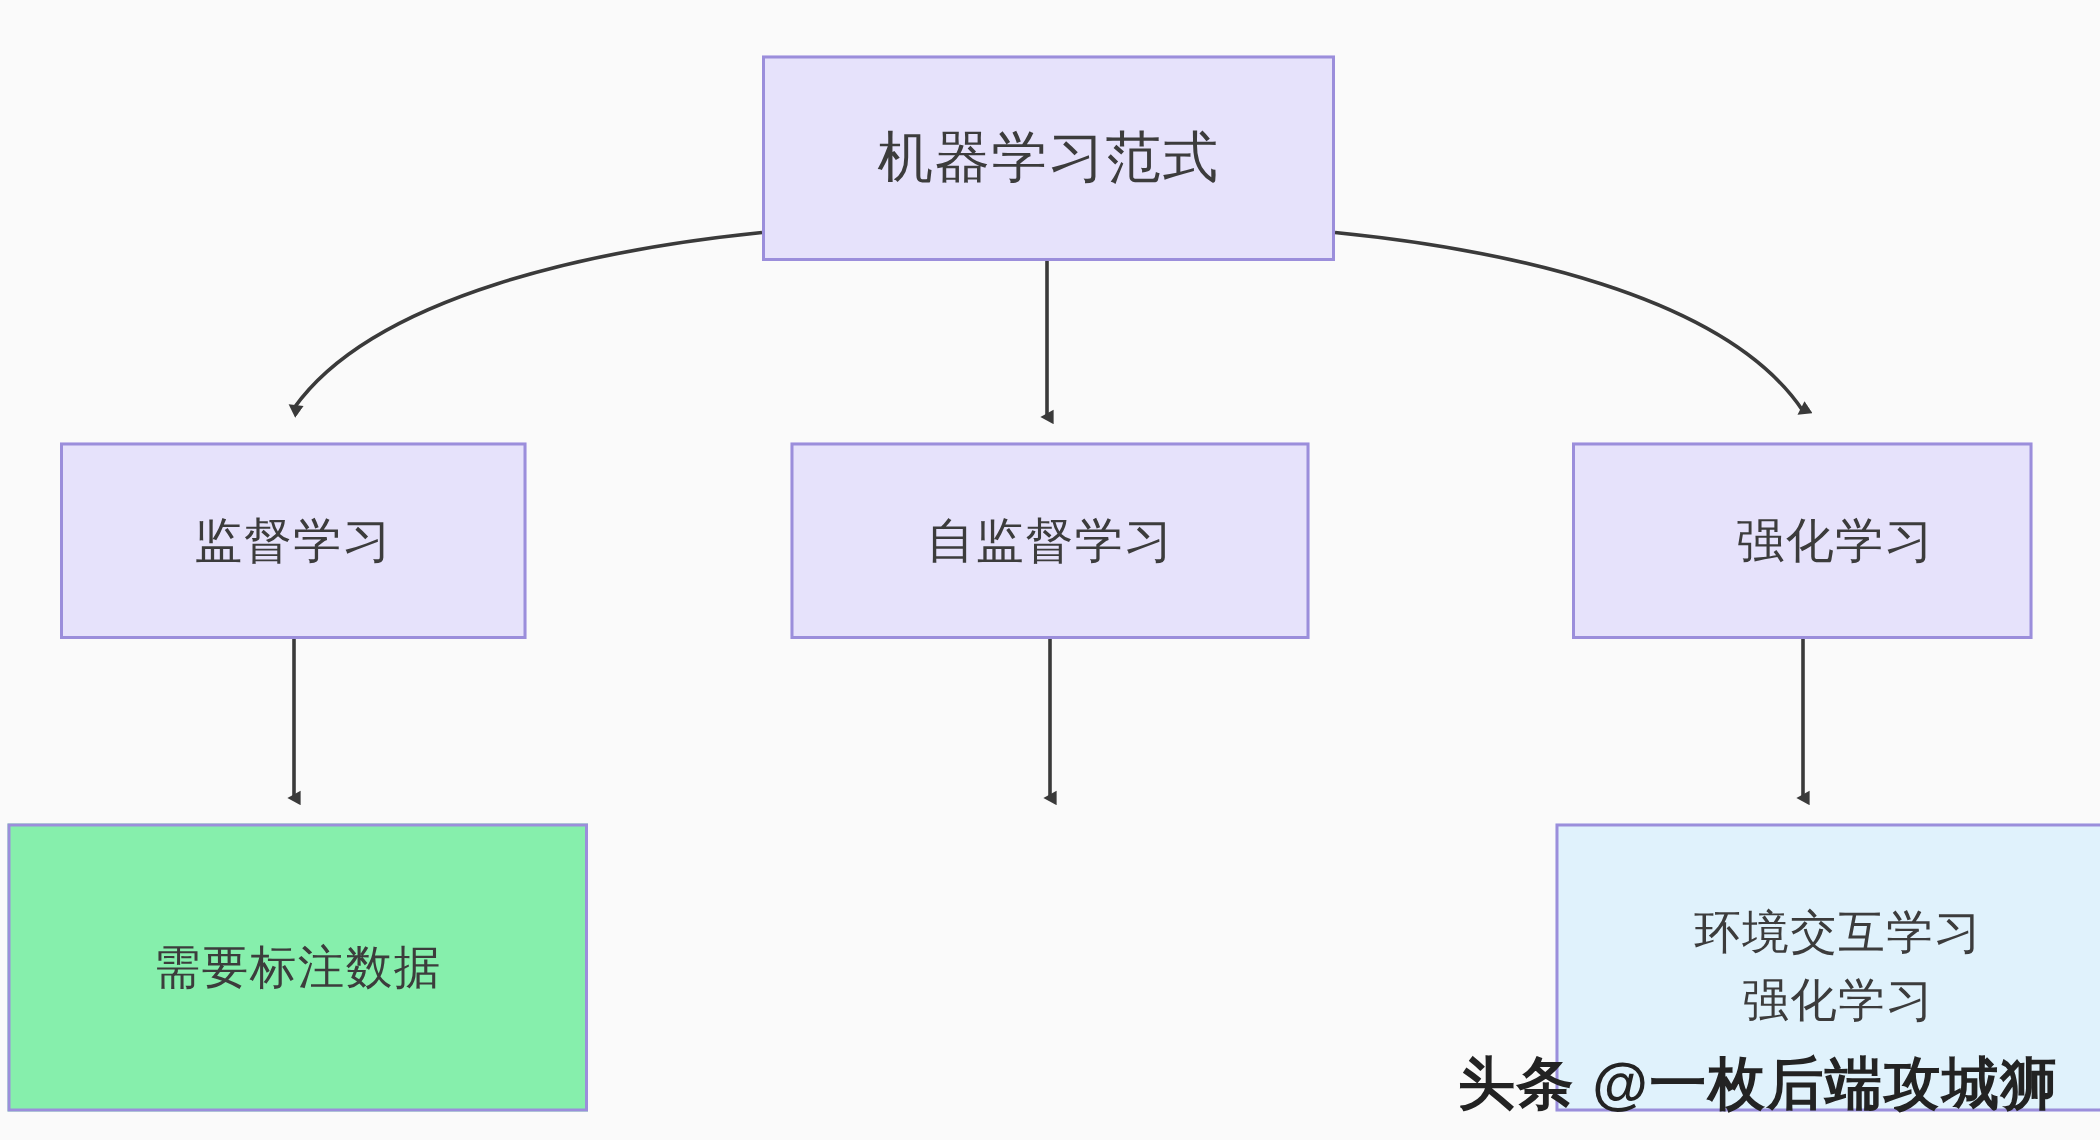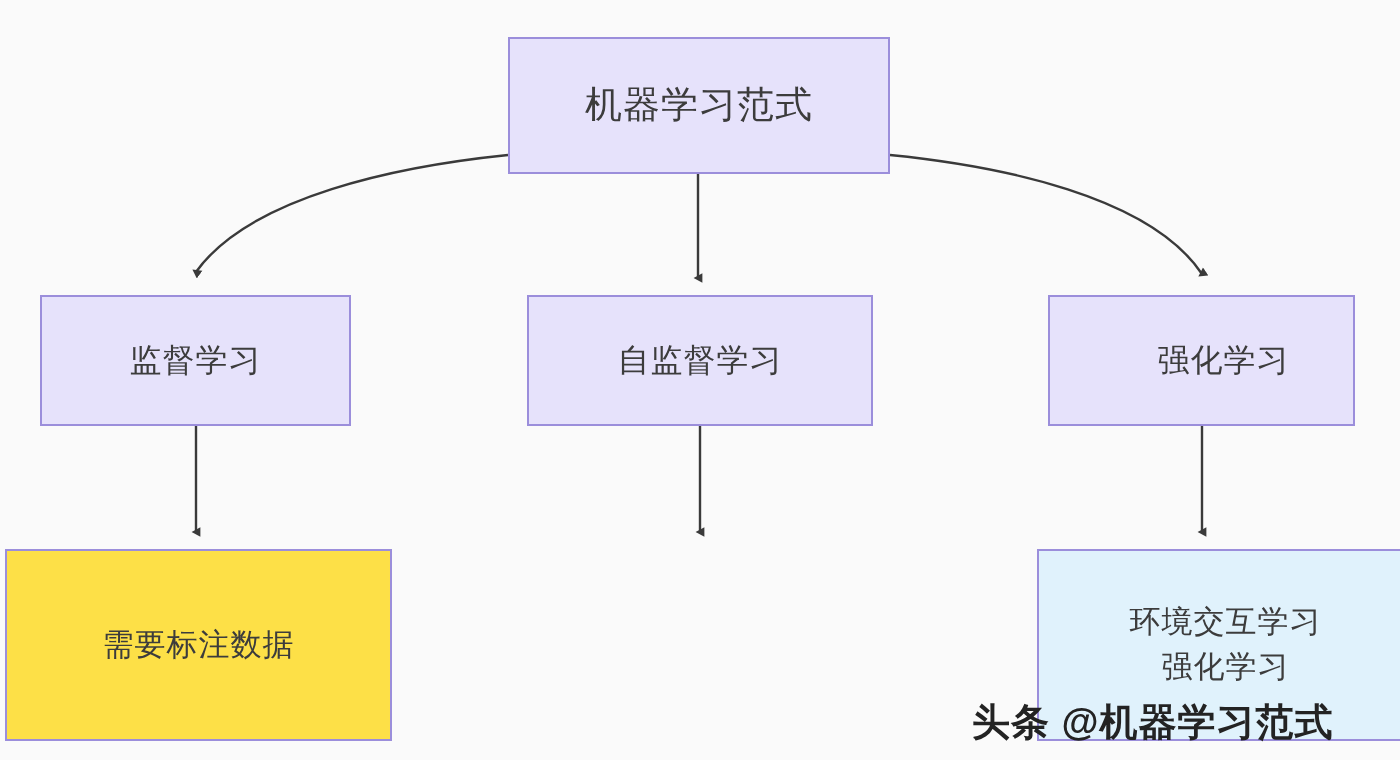--- a/index.html
+++ b/index.html
@@ -63,21 +63,21 @@
   
   .tier3 {
     top: 549px;
     height: 192px;
     font-size: 31px;
     line-height: 1.45;
   }
   #node-supervised-detail {
     left: 5px;
     width: 387px;
-    background: #fde047;
+    background: #86efac;
   }
   #node-self-supervised-detail {
     left: 510px;
     width: 383px;
     background: #d6fbd0;
   }
   #node-reinforcement-detail {
     left: 1037px;
     width: 377px;
     background: #e0f2fc;
@@ -137,15 +137,15 @@
   <div class="node tier3" id="node-supervised-detail">
     <span class="line">需要标注数据</span>
   </div>
 
 
   <div class="node tier3" id="node-reinforcement-detail">
     <span class="line">环境交互学习</span>
     <span class="line">强化学习</span>
   </div>
 
-  <div id="watermark">头条 @机器学习范式</div>
+  <div id="watermark">头条 @一枚后端攻城狮</div>
 
 </div>
 
 </body></html>

